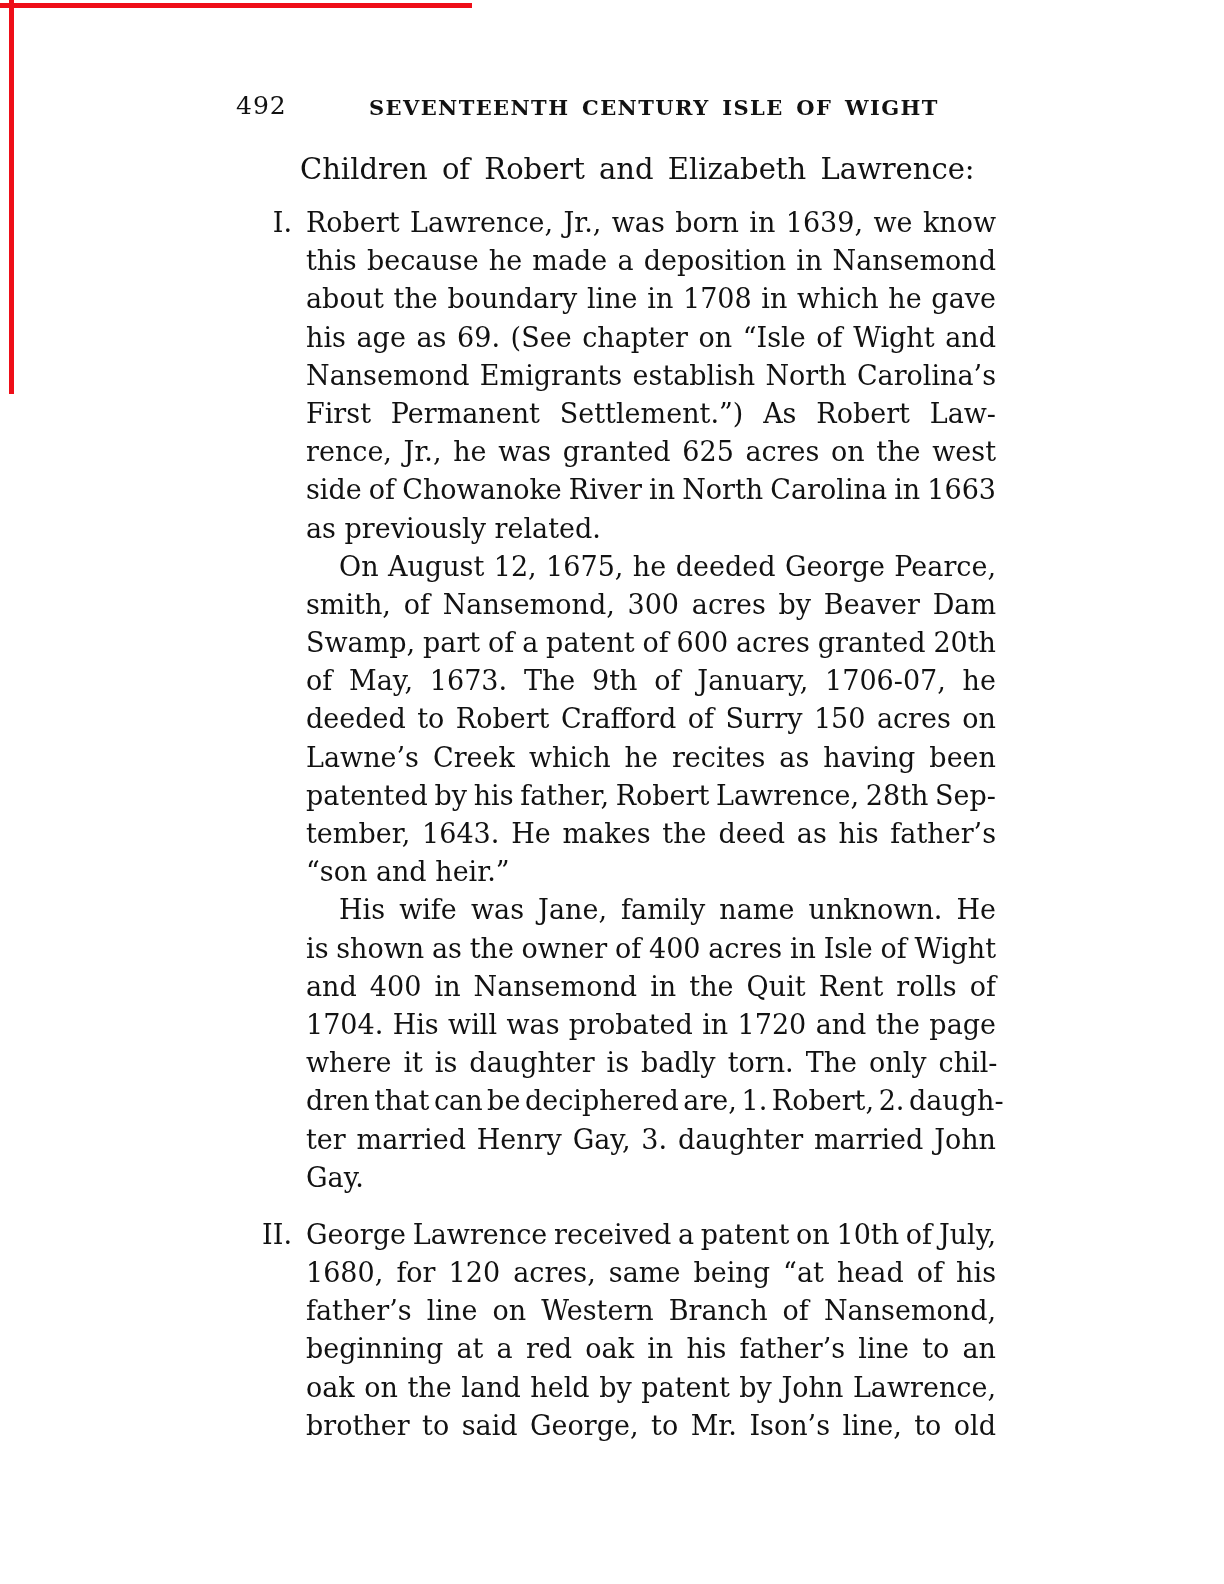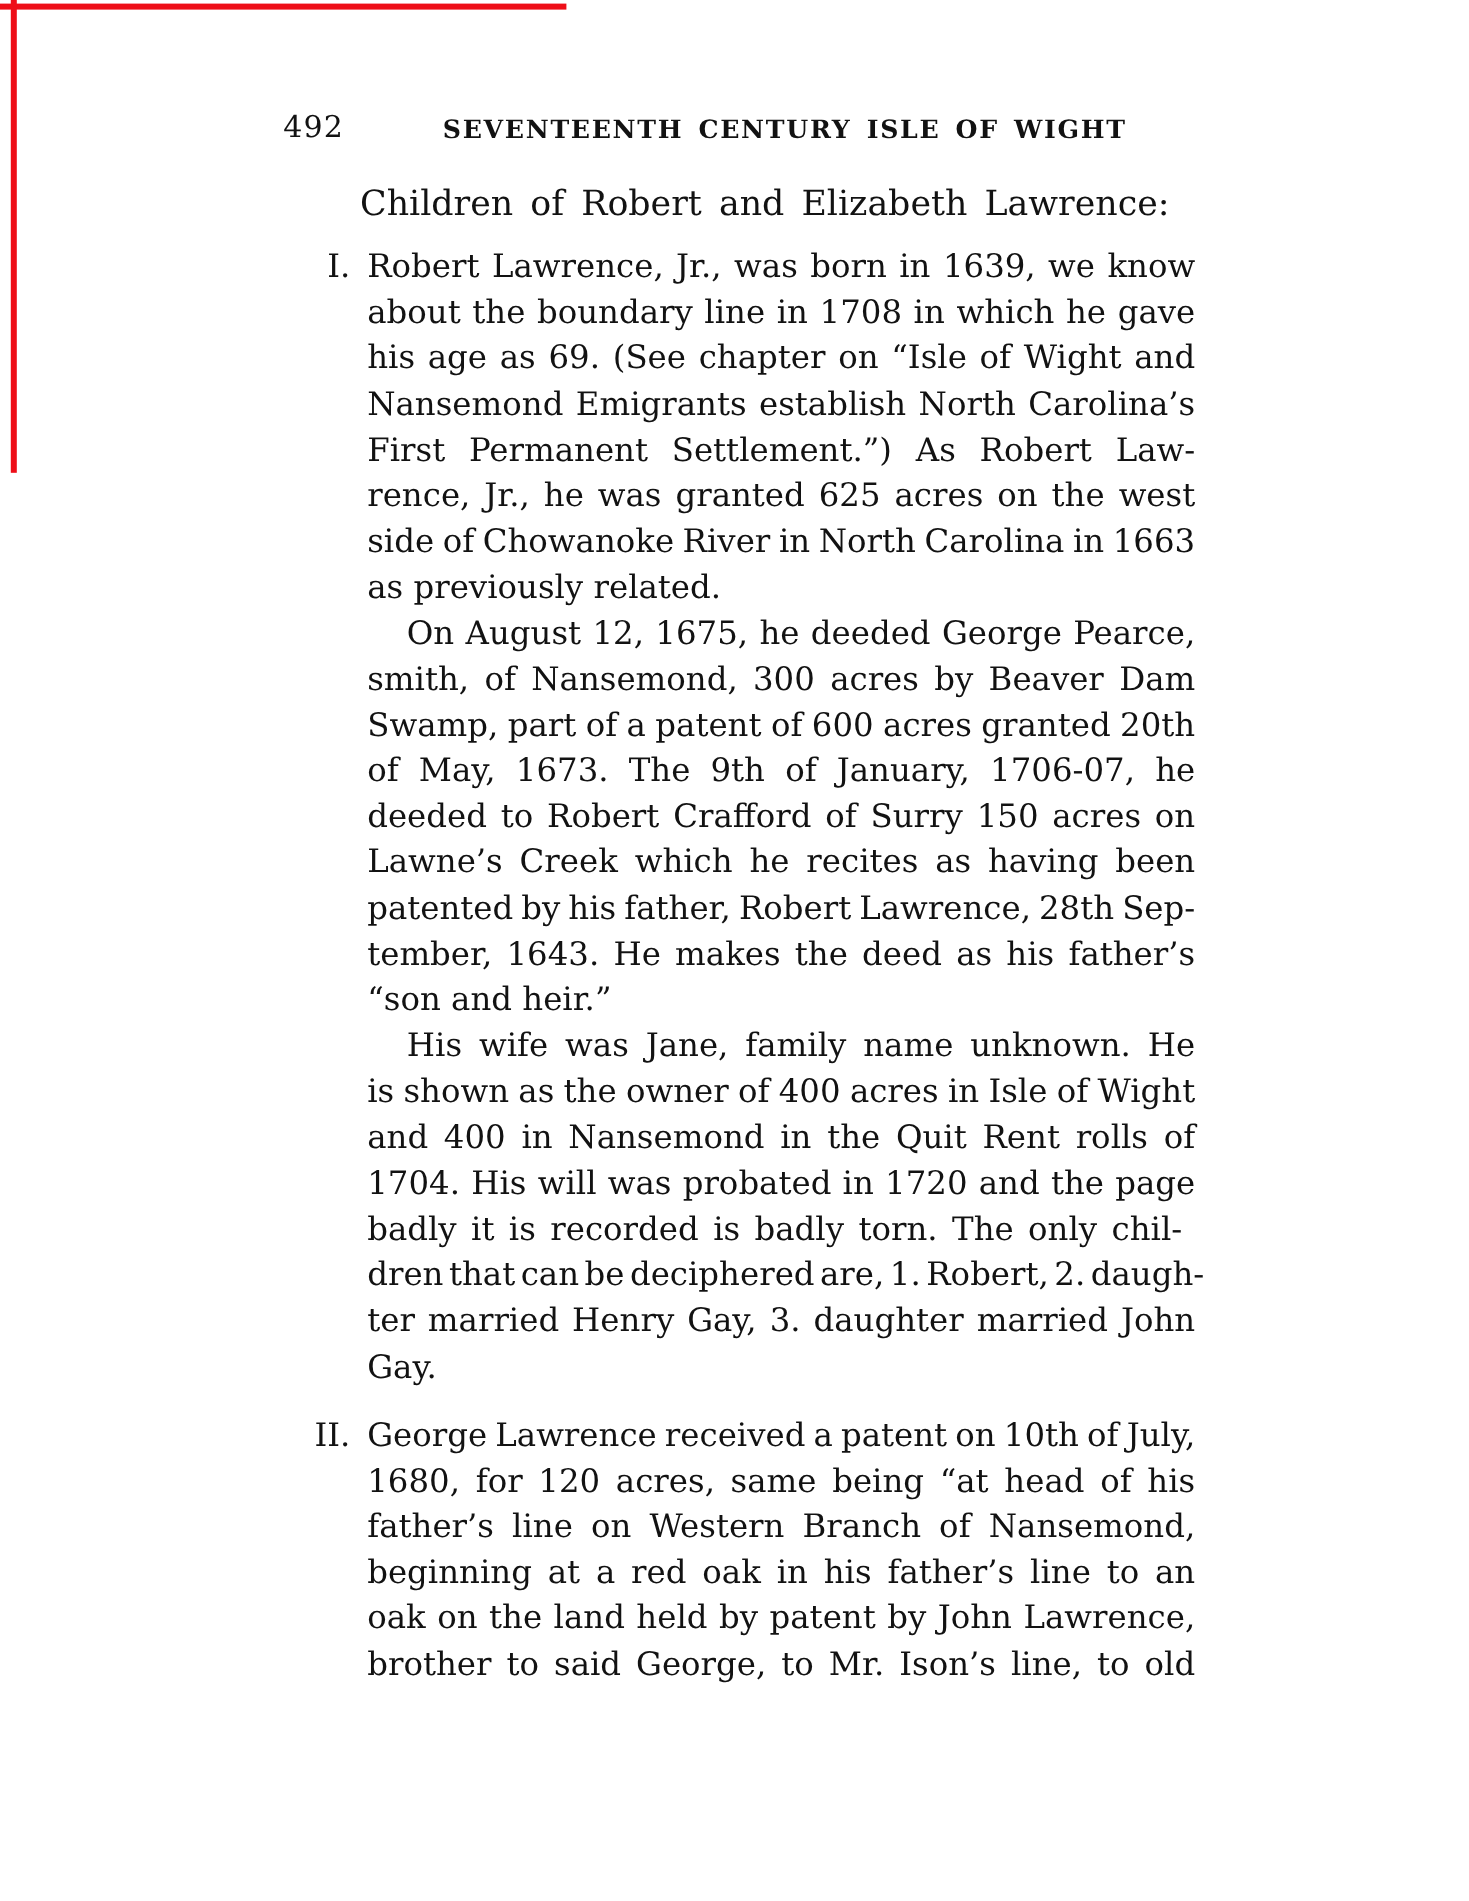--- a/index.html
+++ b/index.html
@@ -74,41 +74,42 @@
 
   <span class="page-number">492</span>
   <span class="running-header">SEVENTEENTH CENTURY ISLE OF WIGHT</span>
 
   <div class="section-heading">Children of Robert and Elizabeth Lawrence:</div>
 
   <div class="text-block" id="text-block">
       <div class="item">
         <span class="marker">I.</span>
         <div class="line"><span class="lt" style="word-spacing: 1.78516px;">Robert Lawrence, Jr., was born in 1639, we know</span></div>
+        <div class="line"><span class="lt" style="word-spacing: 1.58929px;">this because he made a deposition in Nansemond</span></div>
         <div class="line"><span class="lt" style="word-spacing: 1.08507px;">about the boundary line in 1708 in which he gave</span></div>
         <div class="line"><span class="lt" style="word-spacing: 2.03906px;">his age as 69. (See chapter on “Isle of Wight and</span></div>
         <div class="line"><span class="lt" style="word-spacing: 1.78516px;">Nansemond Emigrants establish North Carolina’s</span></div>
         <div class="line"><span class="lt" style="word-spacing: 11.2406px;">First Permanent Settlement.”) As Robert Law-</span></div>
         <div class="line"><span class="lt" style="word-spacing: 3.05382px;">rence, Jr., he was granted 625 acres on the west</span></div>
         <div class="line"><span class="lt" style="word-spacing: -1.4668px;">side of Chowanoke River in North Carolina in 1663</span></div>
         <div class="line last"><span class="lt">as previously related.</span></div>
         <div class="line indent"><span class="lt" style="word-spacing: 0.877232px;">On August 12, 1675, he deeded George Pearce,</span></div>
         <div class="line"><span class="lt" style="word-spacing: 4.17857px; text-align: right;">smith, of Nansemond, 300 acres by Beaver Dam</span></div>
         <div class="line"><span class="lt" style="word-spacing: -0.720486px;">Swamp, part of a patent of 600 acres granted 20th</span></div>
         <div class="line"><span class="lt" style="word-spacing: 8.20703px;">of May, 1673. The 9th of January, 1706-07, he</span></div>
         <div class="line"><span class="lt" style="word-spacing: 2.90039px;">deeded to Robert Crafford of Surry 150 acres on</span></div>
         <div class="line"><span class="lt" style="word-spacing: 5.4442px;">Lawne’s Creek which he recites as having been</span></div>
         <div class="line"><span class="lt" style="word-spacing: -1.88839px;">patented by his father, Robert Lawrence, 28th Sep-</span></div>
         <div class="line"><span class="lt" style="word-spacing: 3.27148px;">tember, 1643. He makes the deed as his father’s</span></div>
         <div class="line last"><span class="lt">“son and heir.”</span></div>
         <div class="line indent"><span class="lt" style="word-spacing: 5.5067px;">His wife was Jane, family name unknown. He</span></div>
         <div class="line"><span class="lt" style="word-spacing: -0.846591px;">is shown as the owner of 400 acres in Isle of Wight</span></div>
         <div class="line"><span class="lt" style="word-spacing: 4.51215px;">and 400 in Nansemond in the Quit Rent rolls of</span></div>
         <div class="line"><span class="lt" style="word-spacing: 0.78125px;">1704. His will was probated in 1720 and the page</span></div>
-        <div class="line"><span class="lt" style="word-spacing: 3.42882px;">badly it is recorded is badly torn. The only chil-</span></div>
+        <div class="line"><span class="lt" style="word-spacing: 3.42882px;">where it is daughter is badly torn. The only chil-</span></div>
         <div class="line"><span class="lt" style="word-spacing: -4px;">dren that can be deciphered are, 1. Robert, 2. daugh-</span></div>
         <div class="line"><span class="lt" style="word-spacing: 2.22545px;">ter married Henry Gay, 3. daughter married John</span></div>
         <div class="line last"><span class="lt">Gay.</span></div>
       </div>
       <div class="item">
         <span class="marker">II.</span>
         <div class="line"><span class="lt" style="word-spacing: -1.80273px;">George Lawrence received a patent on 10th of July,</span></div>
         <div class="line"><span class="lt" style="word-spacing: 4.49826px;">1680, for 120 acres, same being “at head of his</span></div>
         <div class="line"><span class="lt" style="word-spacing: 6.5px;">father’s line on Western Branch of Nansemond,</span></div>
         <div class="line"><span class="lt" style="word-spacing: 4.61875px;">beginning at a red oak in his father’s line to an</span></div>

